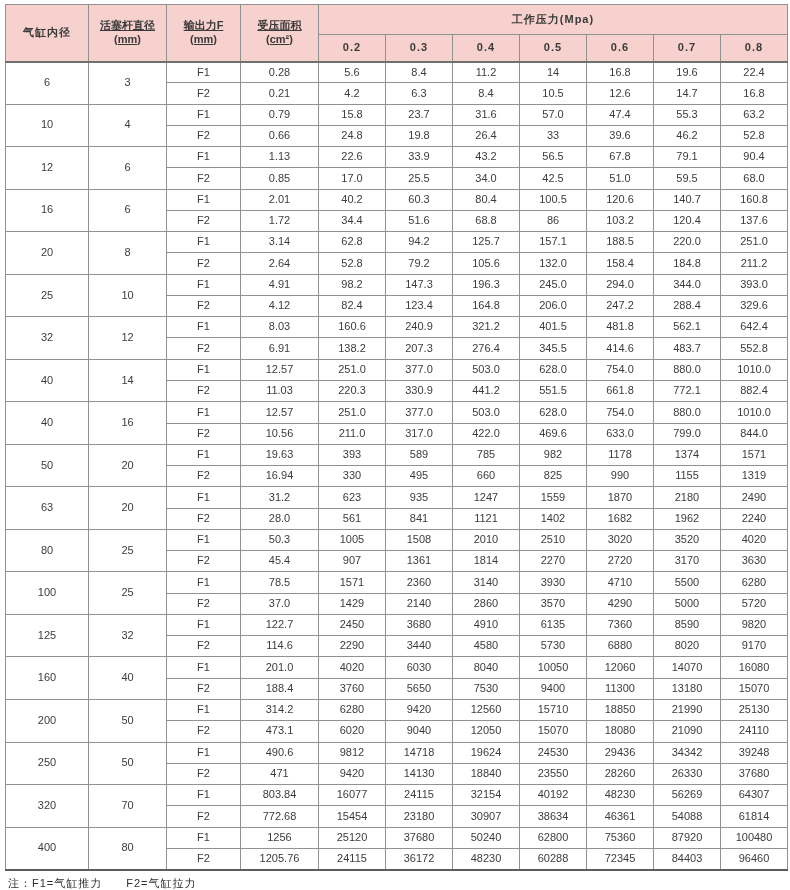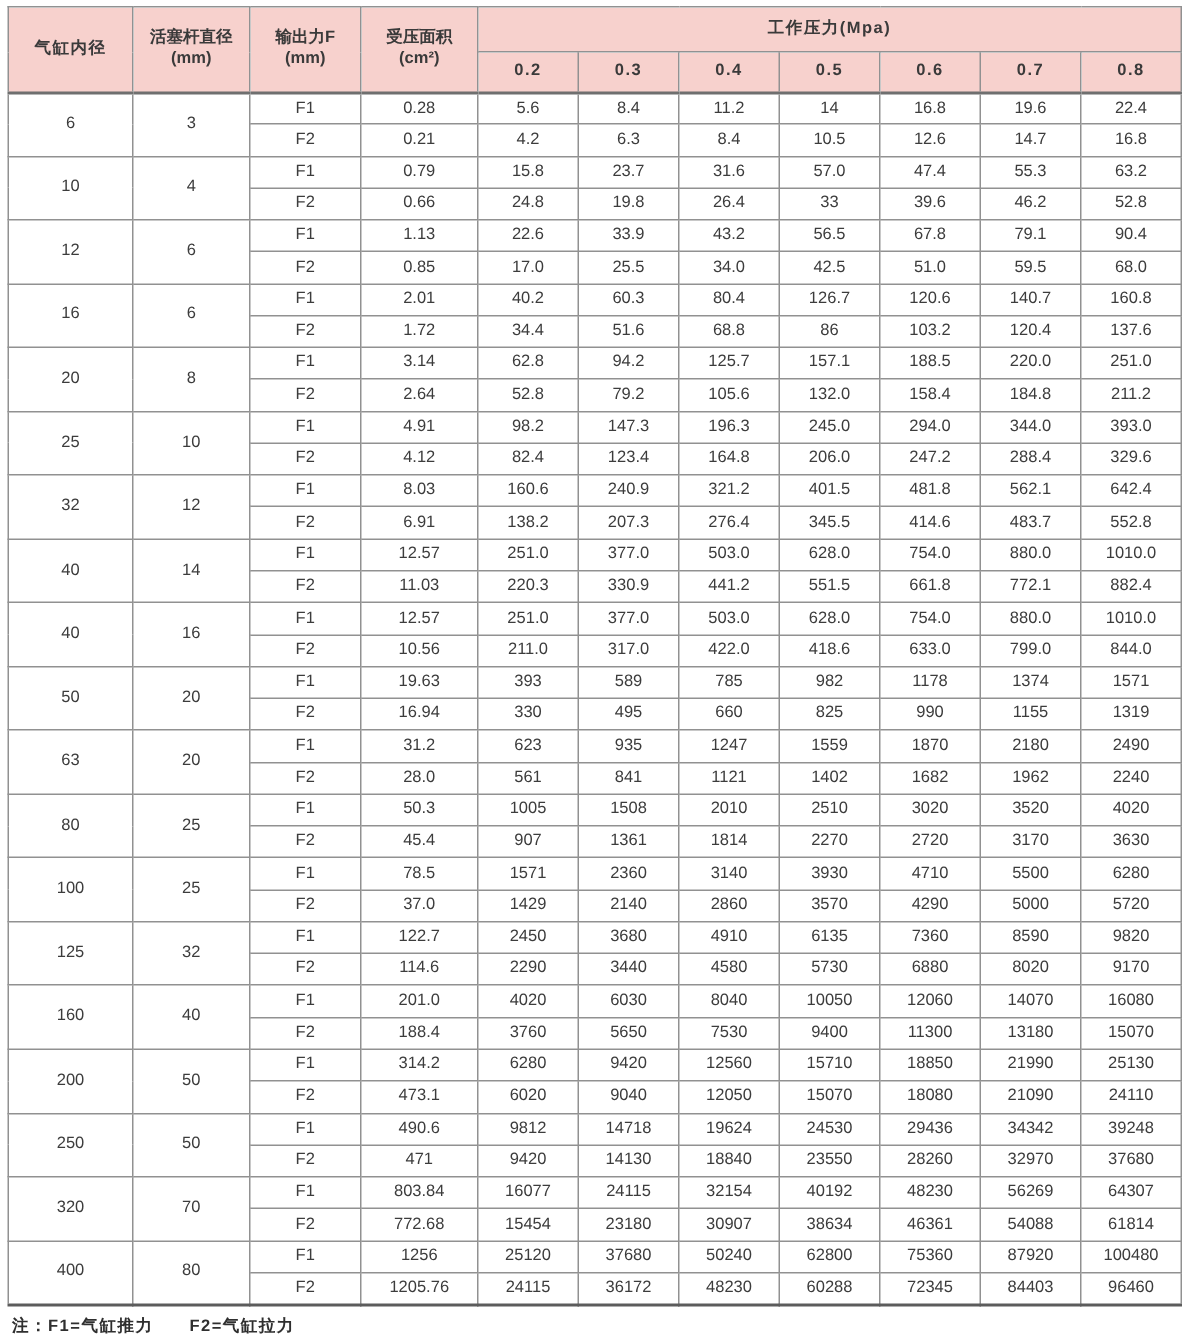--- a/index.html
+++ b/index.html
@@ -33,28 +33,28 @@
   }
   thead th {
     background: #f7d1cd;
     font-weight: bold;
     color: #3a3a3a;
     letter-spacing: 1px;
   }
   thead tr.h1 { height: 30px; }
   thead tr.h2 { height: 27px; }
   thead th.hb { border-bottom: 2px solid #6f6f6f; }
-  thead th .sub { display: block; letter-spacing: 0; }
+  thead th .sub { display: block; letter-spacing: 0; text-decoration: underline; }
   tbody tr { height: 21.28px; }
   tbody td { color: #3c3c3c; border-top: 1px solid #9b9b9b; }
   tbody tr.group-start td { border-top: 1px solid #6a6a6a; }
   .note {
     margin: 5px 0 0 3px;
     font-size: 11px;
-    font-weight: bold;
+    font-weight: normal;
     color: #2f2f2f;
     letter-spacing: 1px;
   }
 </style>
 </head>
 <body>
 
 <div class="page">
   <table class="spec">
     <colgroup>
@@ -173,21 +173,21 @@
           <td>68.0</td>
         </tr>
         <tr class="group-start">
           <td rowspan="2">16</td>
           <td rowspan="2">6</td>
           <td>F1</td>
           <td>2.01</td>
           <td>40.2</td>
           <td>60.3</td>
           <td>80.4</td>
-          <td>126.7</td>
+          <td>100.5</td>
           <td>120.6</td>
           <td>140.7</td>
           <td>160.8</td>
         </tr>
         <tr>
           <td>F2</td>
           <td>1.72</td>
           <td>34.4</td>
           <td>51.6</td>
           <td>68.8</td>
@@ -304,21 +304,21 @@
           <td>754.0</td>
           <td>880.0</td>
           <td>1010.0</td>
         </tr>
         <tr>
           <td>F2</td>
           <td>10.56</td>
           <td>211.0</td>
           <td>317.0</td>
           <td>422.0</td>
-          <td>418.6</td>
+          <td>469.6</td>
           <td>633.0</td>
           <td>799.0</td>
           <td>844.0</td>
         </tr>
         <tr class="group-start">
           <td rowspan="2">50</td>
           <td rowspan="2">20</td>
           <td>F1</td>
           <td>19.63</td>
           <td>393</td>
@@ -498,21 +498,21 @@
           <td>39248</td>
         </tr>
         <tr>
           <td>F2</td>
           <td>471</td>
           <td>9420</td>
           <td>14130</td>
           <td>18840</td>
           <td>23550</td>
           <td>28260</td>
-          <td>32970</td>
+          <td>26330</td>
           <td>37680</td>
         </tr>
         <tr class="group-start">
           <td rowspan="2">320</td>
           <td rowspan="2">70</td>
           <td>F1</td>
           <td>803.84</td>
           <td>16077</td>
           <td>24115</td>
           <td>32154</td>

